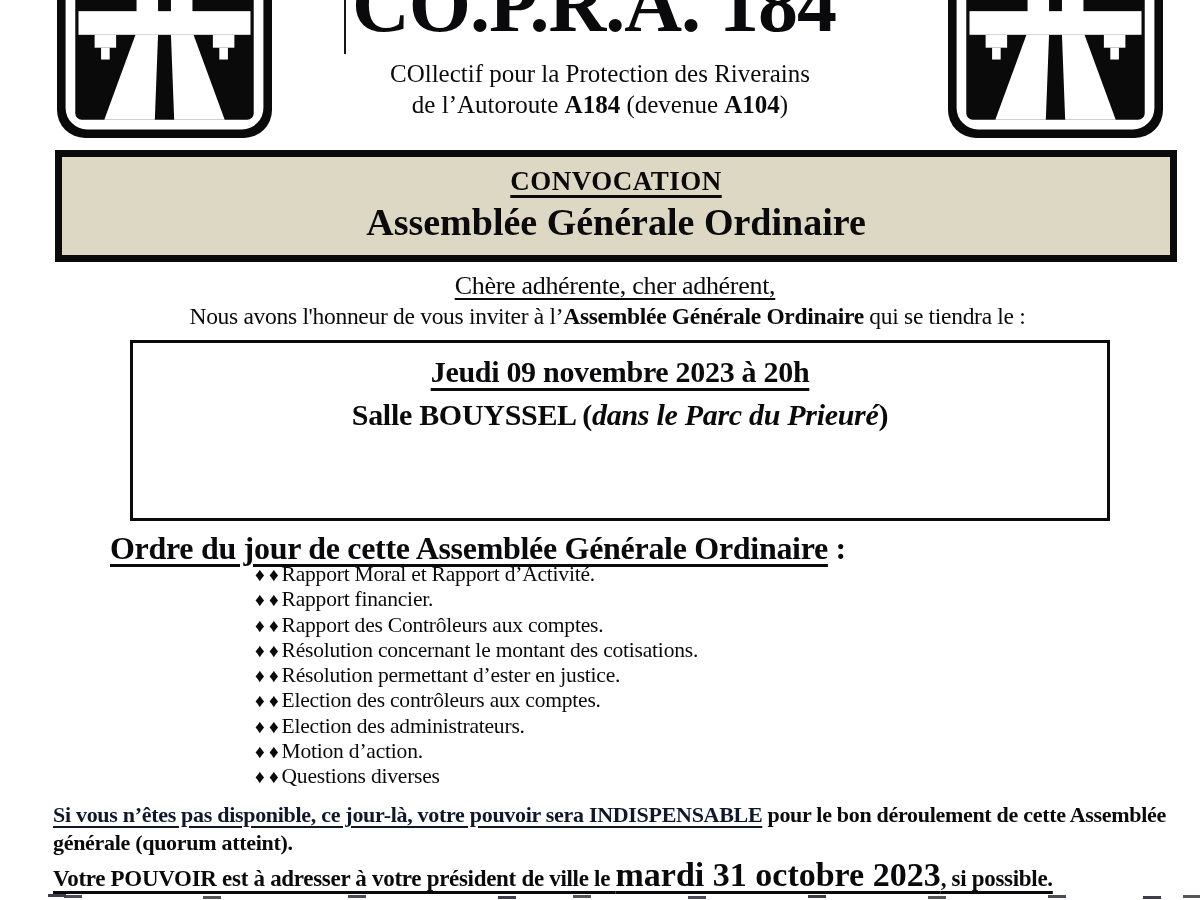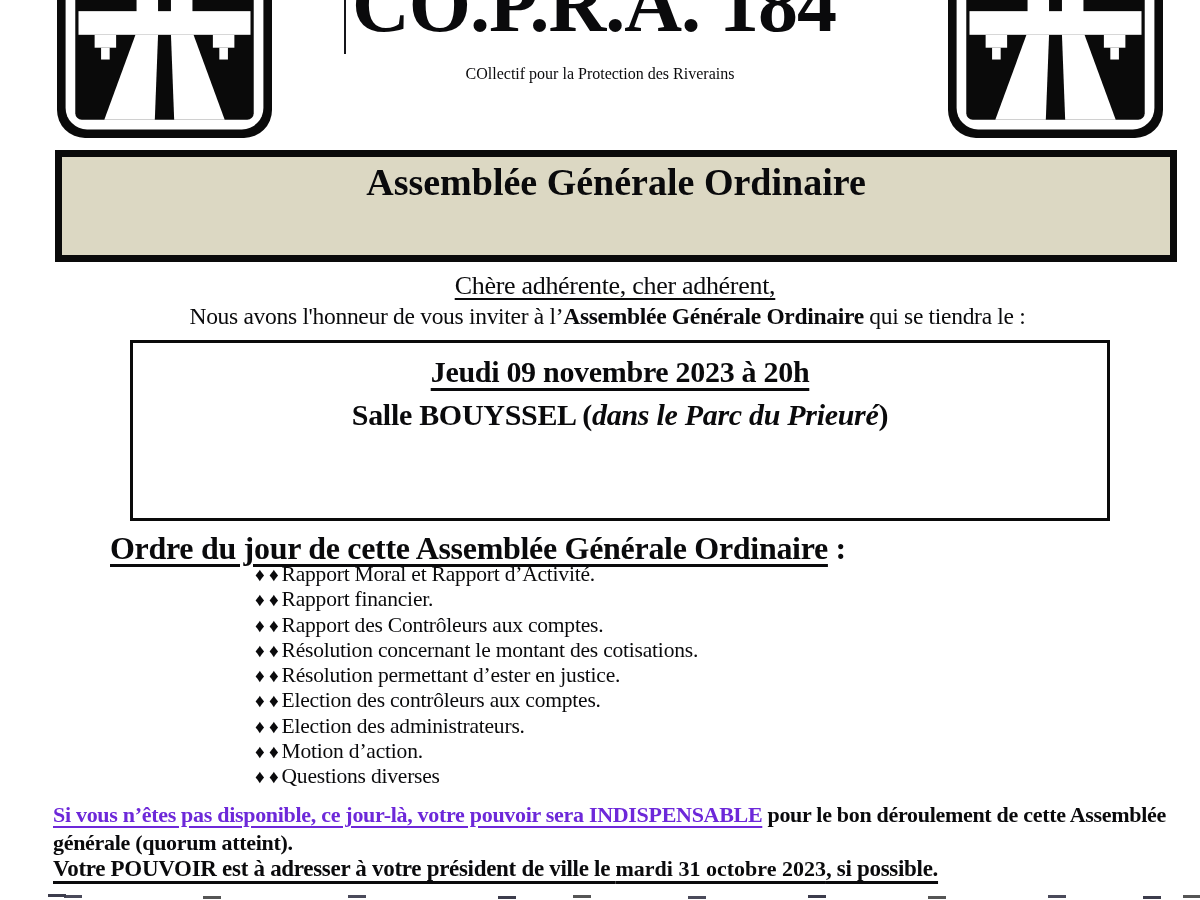--- a/index.html
+++ b/index.html
@@ -10,21 +10,21 @@
   .sign{position:absolute;width:215px;height:215px;top:-77px;}
   .sign.left{left:57px;}
   .sign.right{left:948px;}
 
   
   .title{position:absolute;left:352px;top:-36px;font-size:80px;line-height:80px;
          font-weight:bold;letter-spacing:-1px;white-space:nowrap;}
   .title-bar{position:absolute;left:344px;top:0;width:2px;height:54px;background:#15151a;}
 
   .subtitle{position:absolute;left:0;top:58px;width:1200px;text-align:center;
-            font-size:16px;line-height:31px;font-weight:500;}
+            font-size:25px;line-height:31px;font-weight:500;}
   .subtitle b{font-weight:bold;}
 
   
   .banner{position:absolute;left:55px;top:150px;width:1122px;height:112px;
           box-sizing:border-box;background:#dcd8c3;border:7px solid #0a0a0a;
           text-align:center;}
   .banner-heading{margin-top:9px;font-size:27px;font-weight:bold;letter-spacing:0.5px;
           text-decoration:underline;text-decoration-thickness:3px;text-underline-offset:5px;}
   .banner-subheading{margin-top:3px;font-size:38px;font-weight:bold;}
 
@@ -50,26 +50,26 @@
           letter-spacing:-0.3px;white-space:nowrap;}
   .agenda-heading .u{text-decoration:underline;text-decoration-thickness:2.5px;
           text-underline-offset:5px;}
   .agenda-list{position:absolute;left:255px;top:562px;list-style:none;margin:0;padding:0;
           font-size:21.5px;line-height:25.3px;letter-spacing:-0.2px;}
   .agenda-list .blt{font-size:19px;margin-right:3px;}
 
   
   .notice{position:absolute;left:53px;top:801px;width:1160px;font-size:22px;
           line-height:27.5px;font-weight:bold;letter-spacing:-0.3px;}
-  .warn-red{color:#6d28d9;text-decoration:underline;text-decoration-thickness:2px;
+  .warn-red{color:#0f172a;text-decoration:underline;text-decoration-thickness:2px;
           text-underline-offset:4px;}
   .pouvoir{position:absolute;left:53px;top:856px;font-size:23px;font-weight:bold;
           letter-spacing:-0.3px;white-space:nowrap;text-decoration:underline;
           text-decoration-thickness:2.5px;text-underline-offset:5px;}
-  .pouvoir .date{font-size:22px;letter-spacing:0;text-align:right;}
+  .pouvoir .date{font-size:34px;letter-spacing:0;text-align:right;}
 
   
   .clipped-line{position:absolute;left:48px;top:894px;width:18px;height:3px;background:#3c3c4c;
       box-shadow:16px 1px 0 #4a4a5a,155px 2px 0 #555,300px 1px 0 #4a4a5a,
                  450px 2px 0 #3c3c4c,525px 1px 0 #555,640px 2px 0 #4a4a5a,
                  760px 1px 0 #3c3c4c,880px 2px 0 #555,1000px 1px 0 #4a4a5a,
                  1095px 2px 0 #3c3c4c,1135px 1px 0 #555;}
 </style>
 </head>
 <body>
@@ -105,23 +105,25 @@
     <polygon points="36.5,52 47,52 45.5,91.5 22,91.5" fill="#ffffff"></polygon>
     <polygon points="53,52 63.5,52 78,91.5 54.5,91.5" fill="#ffffff"></polygon>
   </svg>
 
   <div class="title-bar"></div>
 
   <div class="title">CO.P.R.A. 184</div>
 
   <div class="subtitle">
     <div>COllectif pour la Protection des Riverains</div>
+    <div><span>de l’Autoroute </span><b>A184</b><span> (devenue </span><b>A104</b><span>)</span></div>
   </div>
 
   <div class="banner">
+    <div class="banner-heading">CONVOCATION</div>
     <div class="banner-subheading">Assemblée Générale Ordinaire</div>
   </div>
 
   <div class="salutation">Chère adhérente, cher adhérent,</div>
   <div class="invite"><span>Nous avons l'honneur de vous inviter à l’</span><b>Assemblée Générale Ordinaire</b><span> qui se tiendra le :</span></div>
 
   <div class="event-box">
     <div class="line first">Jeudi 09 novembre 2023 à 20h</div>
     <div class="line"><span>Salle BOUYSSEL (</span><span class="it">dans le Parc du Prieuré</span><span>)</span></div>
   </div>

